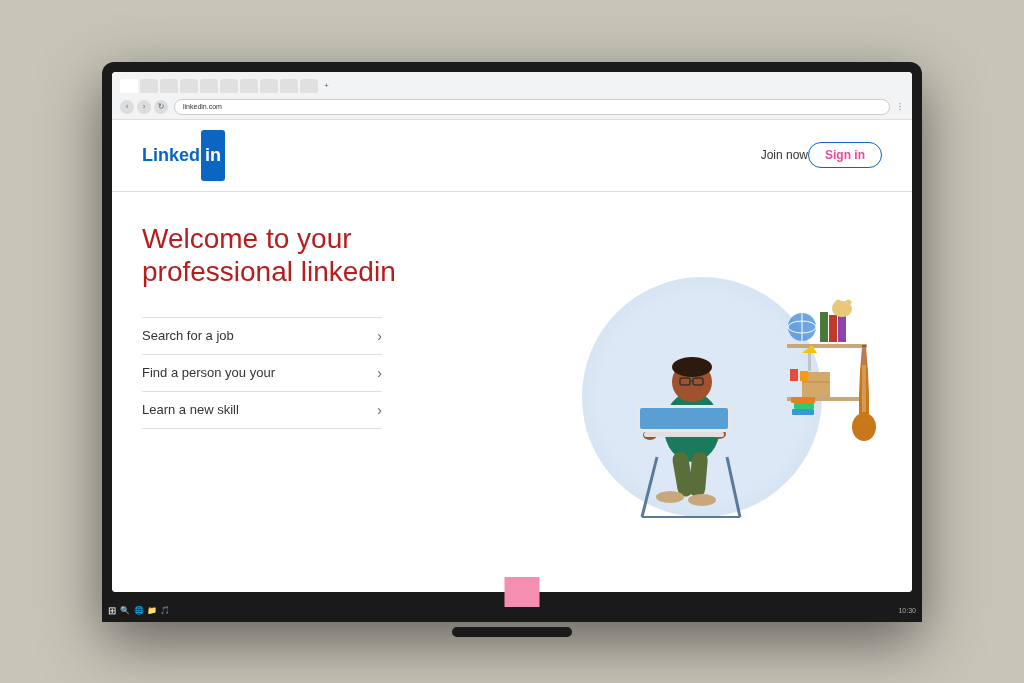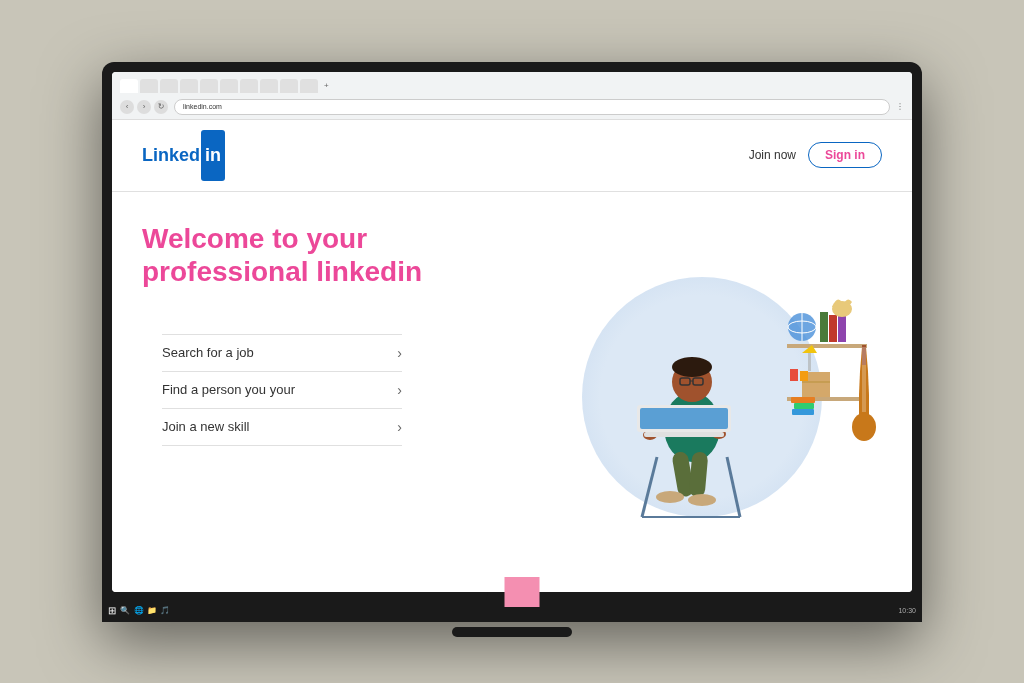--- a/index.html
+++ b/index.html
@@ -145,21 +145,21 @@
       padding: 15px 4px;
       border-radius: 3px;
       font-size: 18px;
       font-weight: 900;
       margin-left: 1px;
     }
 
     .nav-actions {
       display: flex;
       align-items: center;
-      gap: 12px;
+      gap: 0;
     }
 
     .join-now {
       color: #333;
       font-size: 12px;
       text-decoration: none;
       cursor: pointer;
     }
 
     .sign-in-btn {
@@ -185,31 +185,30 @@
       flex: 1;
       display: flex;
       flex-direction: column;
       justify-content: flex-start;
       padding-top: 10px;
       z-index: 2;
     }
 
     .hero-title {
       font-size: 28px;
-      font-weight: 700;
-      color: #ec4899;
+      font-weight: 400;
+      color: #b91c1c;
       line-height: 1.2;
-      margin-bottom: 45px;
+      margin-bottom: 28px;
     }
 
     .action-list {
       display: flex;
       flex-direction: column;
       gap: 0;
-      margin-left: 20px;
     }
 
     .action-item {
       display: flex;
       align-items: center;
       justify-content: space-between;
       padding: 10px 0;
       border-bottom: 1px solid #e0e0e0;
       cursor: pointer;
       width: 240px;
@@ -376,21 +375,21 @@
             <div class="action-list">
               <div class="action-item">
                 <span class="action-label">Search for a job</span>
                 <span class="action-chevron">›</span>
               </div>
               <div class="action-item">
                 <span class="action-label">Find a person you your</span>
                 <span class="action-chevron">›</span>
               </div>
               <div class="action-item">
-                <span class="action-label">Join a new skill</span>
+                <span class="action-label">Learn a new skill</span>
                 <span class="action-chevron">›</span>
               </div>
             </div>
           </div>
 
           <div class="hero-right">
             <div class="illustration-wrap">
 
               <div class="bg-circle"></div>
 

